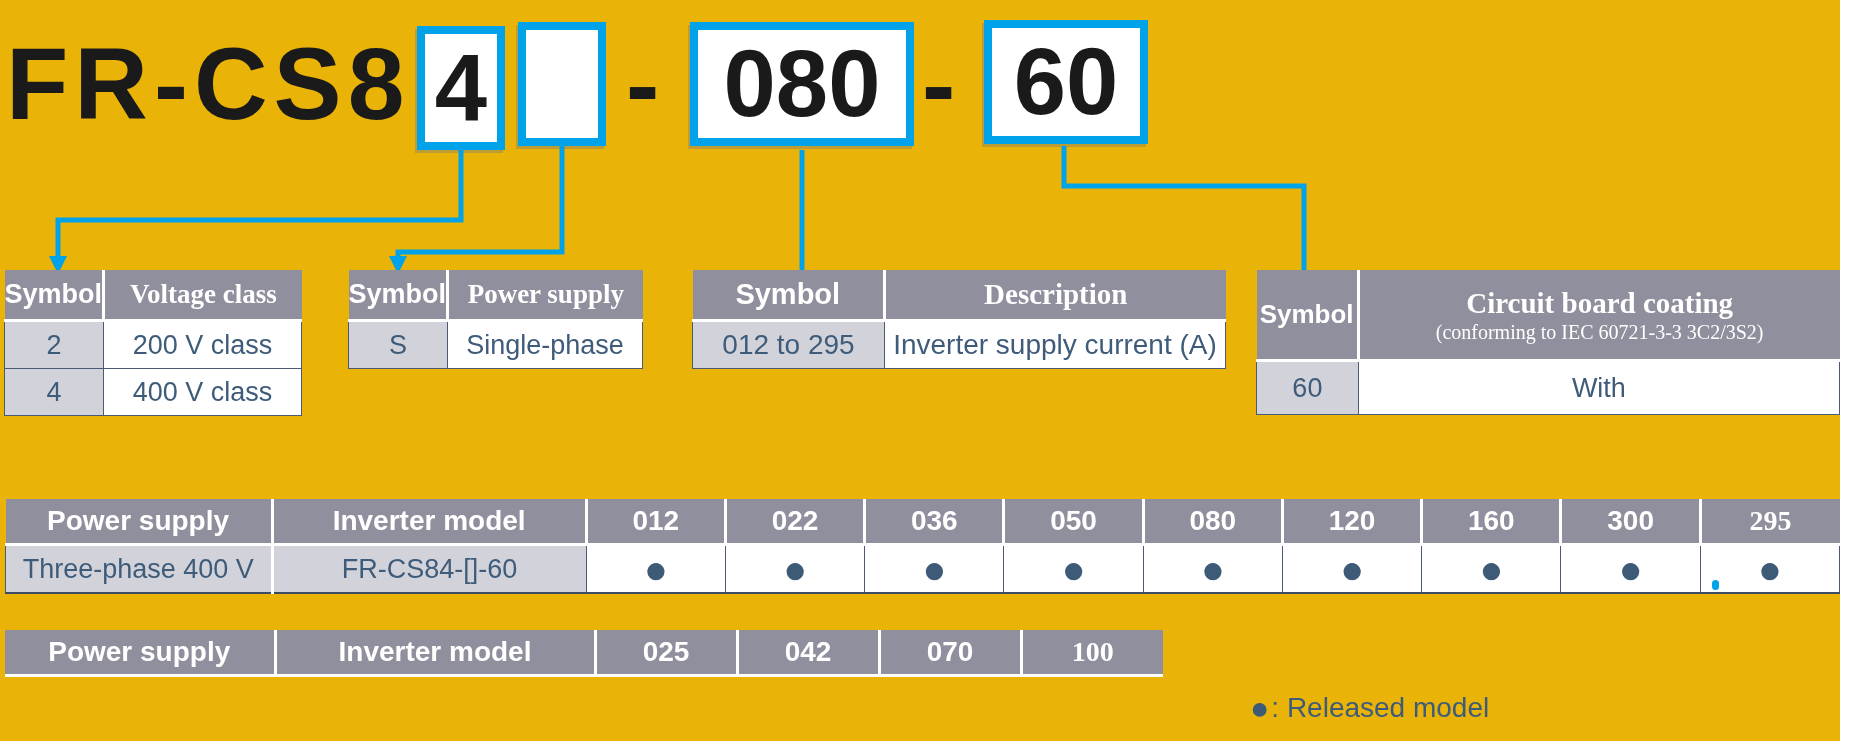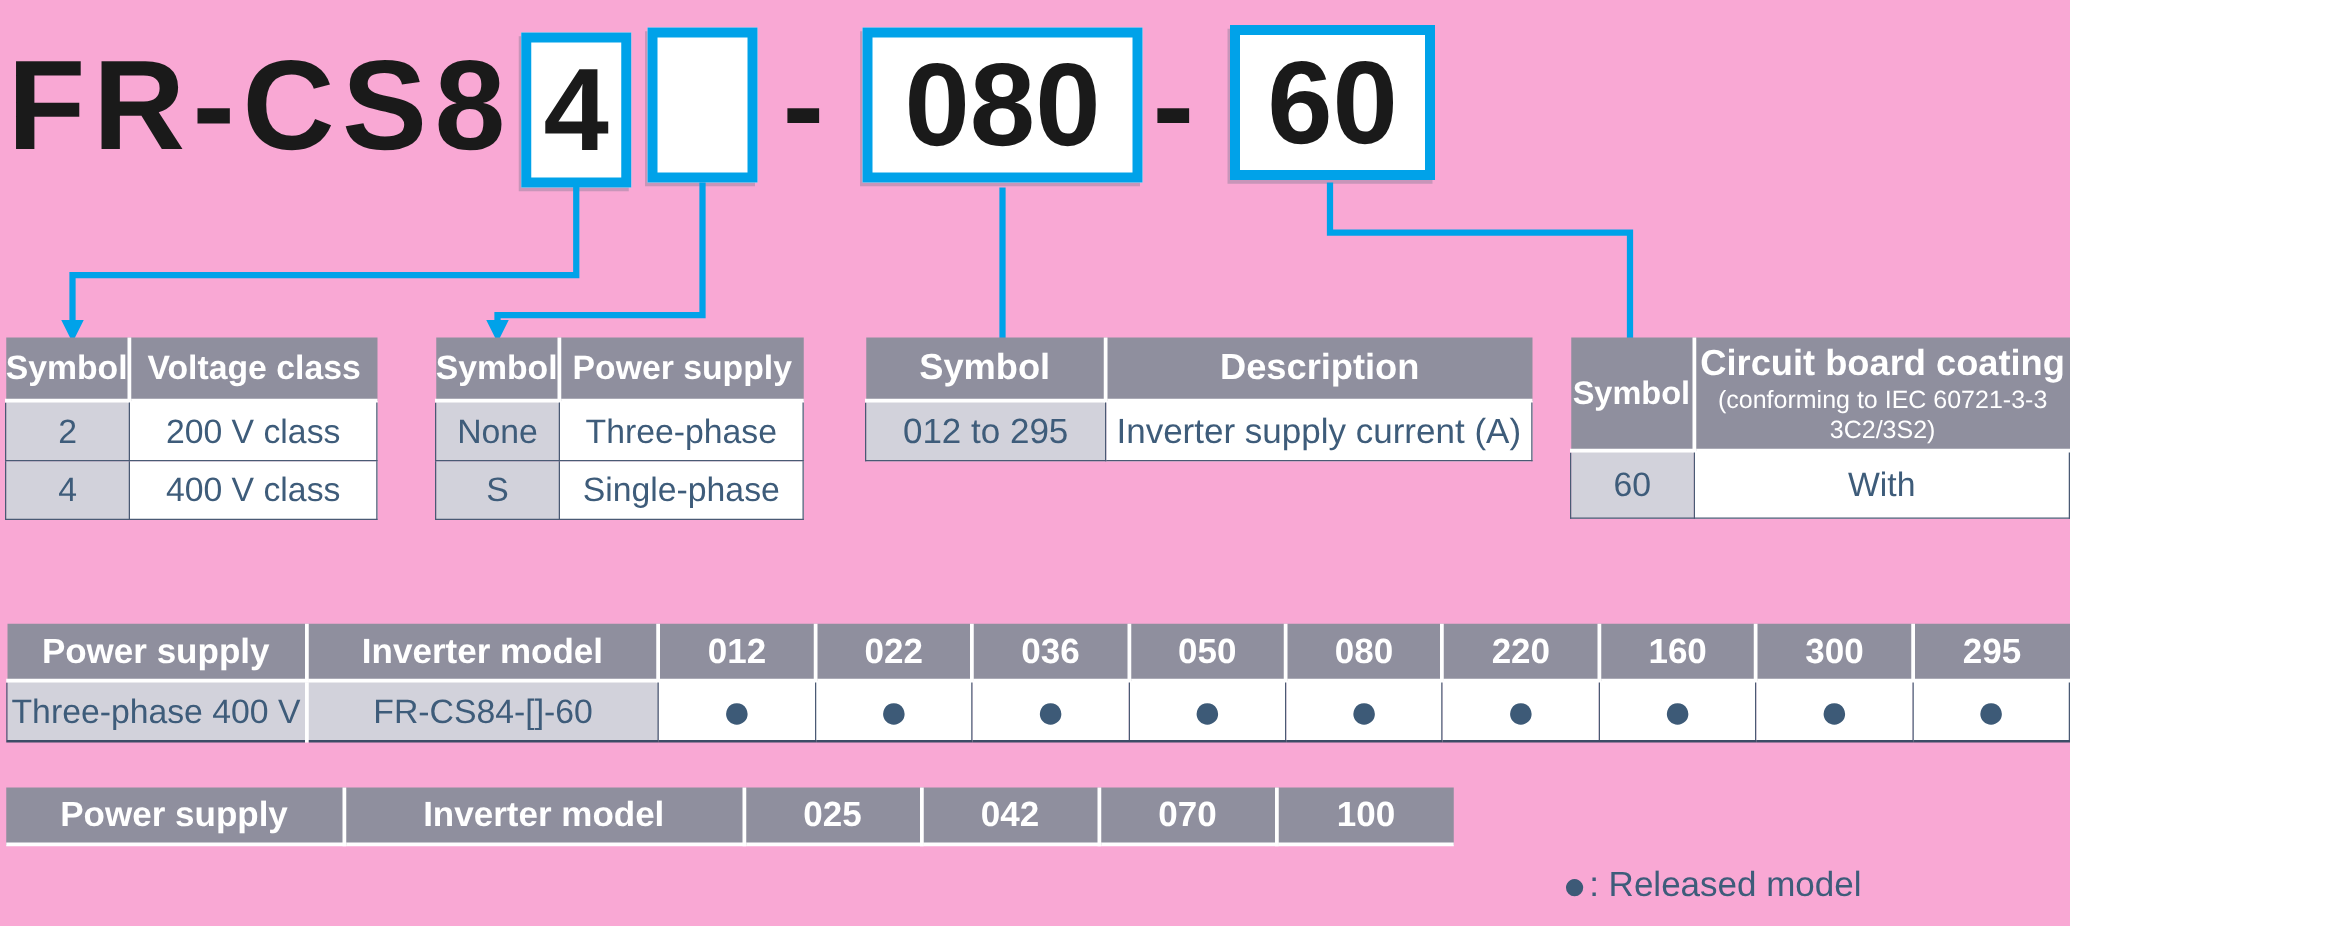--- a/index.html
+++ b/index.html
@@ -1,19 +1,19 @@
 <!DOCTYPE html>
 <html style="--accent: #00A2E9; --header-bg: #8F8F9E; --cell-gray: #D2D2DB; --slate: #3E5C7A; --border: #4A5A74; --dot: #3D5A77; --title: #1A1A1A;"><head>
 <meta charset="utf-8">
 <style>
   html,body{margin:0;padding:0;background:#fff;}
   .canvas{
     position:relative;
-    width:1656px;height:741px;
-    background:#f9a8d4;
+    width:1840px;height:741px;
+    background:#eab308;
     font-family:"Liberation Sans","DejaVu Sans",sans-serif;
     overflow:hidden;
   }
   
   .code-prefix{
     position:absolute;left:6px;top:14px;height:140px;
     display:flex;align-items:center;
     font-size:102px;font-weight:bold;letter-spacing:6px;
     color:var(--title);white-space:pre;
   }
@@ -40,21 +40,21 @@
   .connectors{position:absolute;left:0;top:0;width:1872px;height:741px;pointer-events:none;}
   .connectors polyline{fill:none;stroke:var(--accent);stroke-width:5;}
   .connectors path{fill:var(--accent);stroke:none;}
   
   table{border-collapse:collapse;table-layout:fixed;position:absolute;}
   th{
     background:var(--header-bg);color:#fff;font-weight:bold;font-size:27px;
     border-right:3px solid #fff;border-bottom:3px solid #fff;
     padding:0;text-align:center;vertical-align:middle;
   }
-  th:last-child{border-right:none;}
+  th:last-child{border-right:none;font-family:Liberation Serif, serif;}
   td{
     border:1px solid var(--border);
     color:var(--slate);font-size:27px;background:#fff;
     padding:0;text-align:center;vertical-align:middle;
   }
   td.gray{background:var(--cell-gray);}
   
   .sym-table th{height:49px;}
   .sym-table td{height:46px;}
   .t-voltage{left:4px;top:270px;}
@@ -132,24 +132,20 @@
     <colgroup>
         <col style="width:98px">
         <col style="width:195px">
       </colgroup>
     <tbody>
         <tr>
       <th>Symbol</th>
       <th>Power supply</th>
     </tr>
     <tr>
-      <td class="gray">None</td>
-      <td>Three-phase</td>
-    </tr>
-    <tr>
       <td class="gray">S</td>
       <td>Single-phase</td>
     </tr>
   </tbody>
     </table>
 
   <table class="sym-table t-current">
     <colgroup>
         <col style="width:192px">
         <col style="width:341px">
@@ -202,21 +198,21 @@
     </colgroup>
     <tbody>
         <tr>
       <th>Power supply</th>
       <th>Inverter model</th>
       <th>012</th>
       <th>022</th>
       <th>036</th>
       <th>050</th>
       <th>080</th>
-      <th>220</th>
+      <th>120</th>
       <th>160</th>
       <th>300</th>
       <th>295</th>
     </tr>
     <tr class="data">
       <td class="gray">Three-phase 400 V</td>
       <td class="gray">FR-CS84-[]-60</td>
       <td class="dot-cell"><span>●</span></td>
       <td class="dot-cell"><span>●</span></td>
       <td class="dot-cell"><span>●</span></td>

